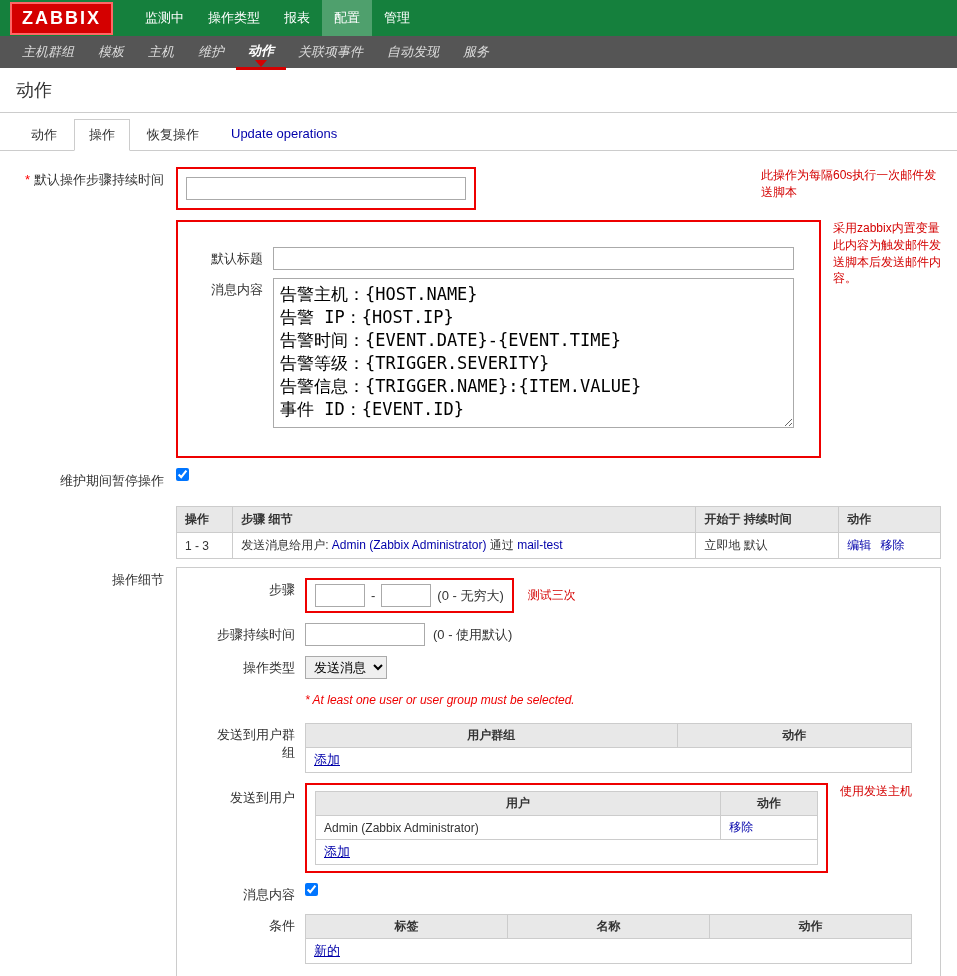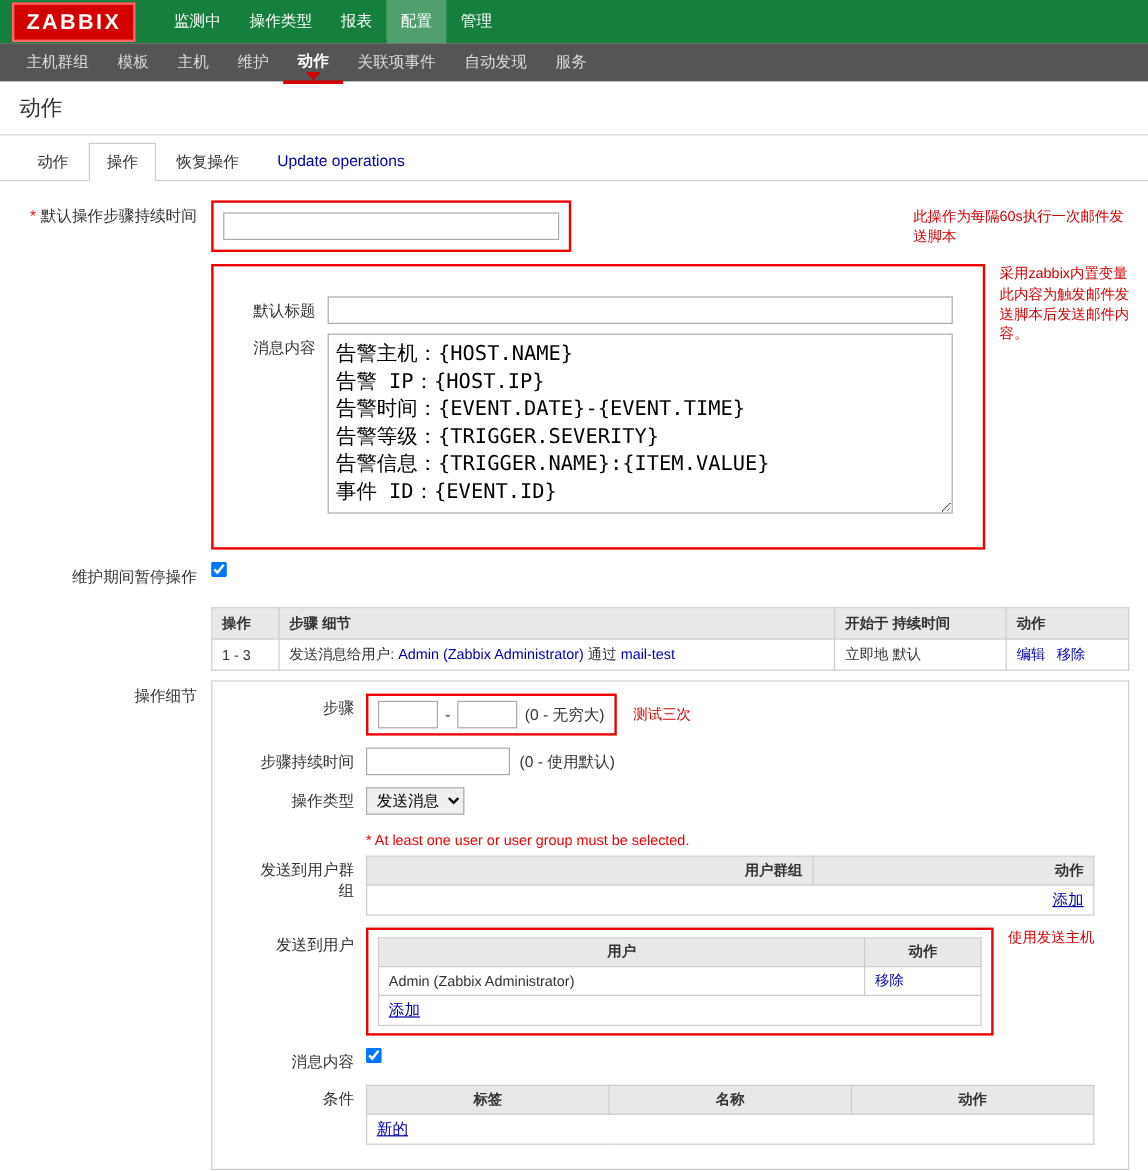--- a/index.html
+++ b/index.html
@@ -61,21 +61,21 @@
     
     a.action-link { color: #00a; text-decoration: none; }
     a.add-link { color: #00a; font-size: 13px; cursor: pointer; }
 
     select { border: 1px solid #aaa; padding: 2px 4px; font-size: 13px; }
 
     .bottom-buttons { display: flex; gap: 8px; margin-top: 12px; }
     .btn { padding: 4px 14px; font-size: 13px; border: 1px solid #aaa; background: #f5f5f5; cursor: pointer; }
 
     .flex-row { display: flex; align-items: flex-start; }
-    .second-nav-item { position: relative; padding: 0 12px; color: #ddd; text-decoration: none; font-size: 13px; line-height: 32px; display: inline-block; }
+    .second-nav-item { position: relative; padding: 0 12px; color: #ddd; text-decoration: none; font-size: 13px; line-height: 32px; display: inline-block; font-style: italic; }
     .second-nav-item.active { color: #fff; font-weight: bold; }
 
     .error-text { color: #e00; font-size: 12px; margin-top: 4px; }
 
     .row-with-annotation { display: flex; align-items: flex-start; }
   </style>
 </head>
 <body>
 
 <div class="top-nav">
@@ -107,21 +107,21 @@
 
 <div class="tab-bar">
   <a href="#" class="tab-item">动作</a>
   <a href="#" class="tab-item active">操作</a>
   <a href="#" class="tab-item">恢复操作</a>
   <a href="#" class="tab-item blue">Update operations</a>
 </div>
 
 <div class="main-content">
 
-  <div class="row-with-annotation" style="margin-bottom:10px;align-items:center;">
+  <div class="row-with-annotation" style="margin-bottom:10px;">
     <div class="form-row" style="margin-bottom:0; flex:1;">
       <div class="form-label required">默认操作步骤持续时间</div>
       <div class="form-value">
         <div class="red-box">
           <input type="text" style="width: 280px;">
         </div>
       </div>
     </div>
     <div class="annotation">此操作为每隔60s执行一次邮件发送脚本</div>
   </div>
@@ -221,28 +221,28 @@
 
         <div class="ops-detail-row">
           <div class="ops-detail-label">操作类型</div>
           <div>
             <select>
               <option>发送消息</option>
             </select>
           </div>
         </div>
 
-        <div class="ops-detail-row" style="margin-bottom:6px;">
+        <div class="ops-detail-row" style="margin-bottom:16px;font-style:italic;">
           <div class="ops-detail-label"></div>
           <div class="error-text">* At least one user or user group must be selected.</div>
         </div>
 
         <div class="ops-detail-row">
           <div class="ops-detail-label">发送到用户群组</div>
-          <div style="flex:1;text-align:right;">
+          <div style="flex:1;">
             <table class="inner-table">
               <thead>
                 <tr>
                   <th>用户群组</th>
                   <th>动作</th>
                 </tr>
               </thead>
               <tbody>
                 <tr>
                   <td colspan="2">

